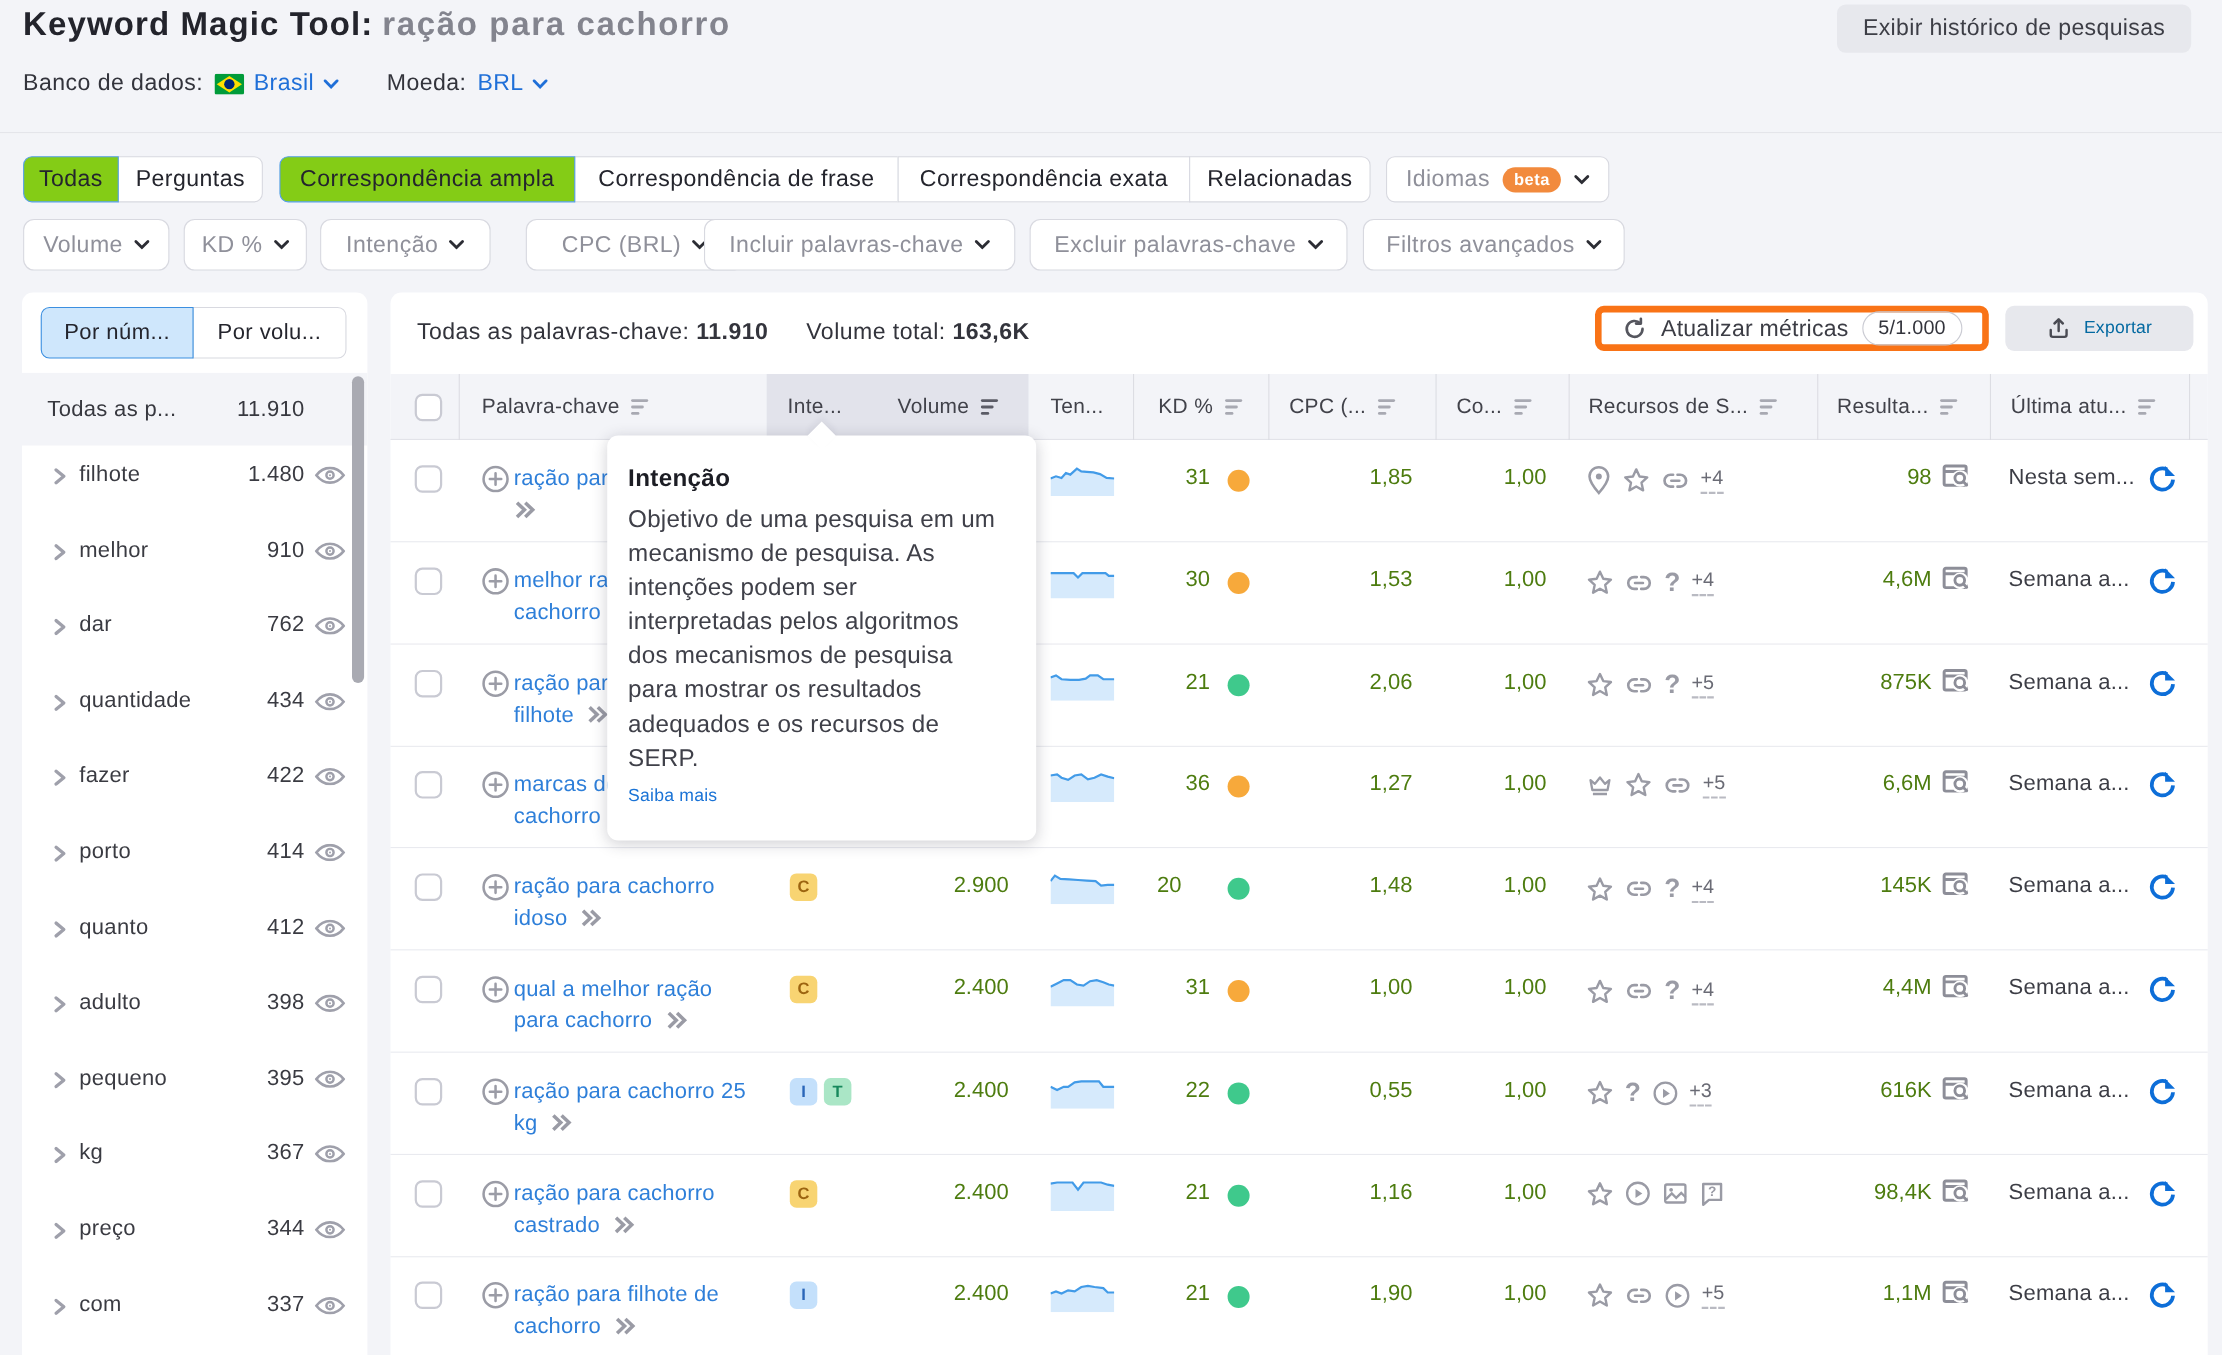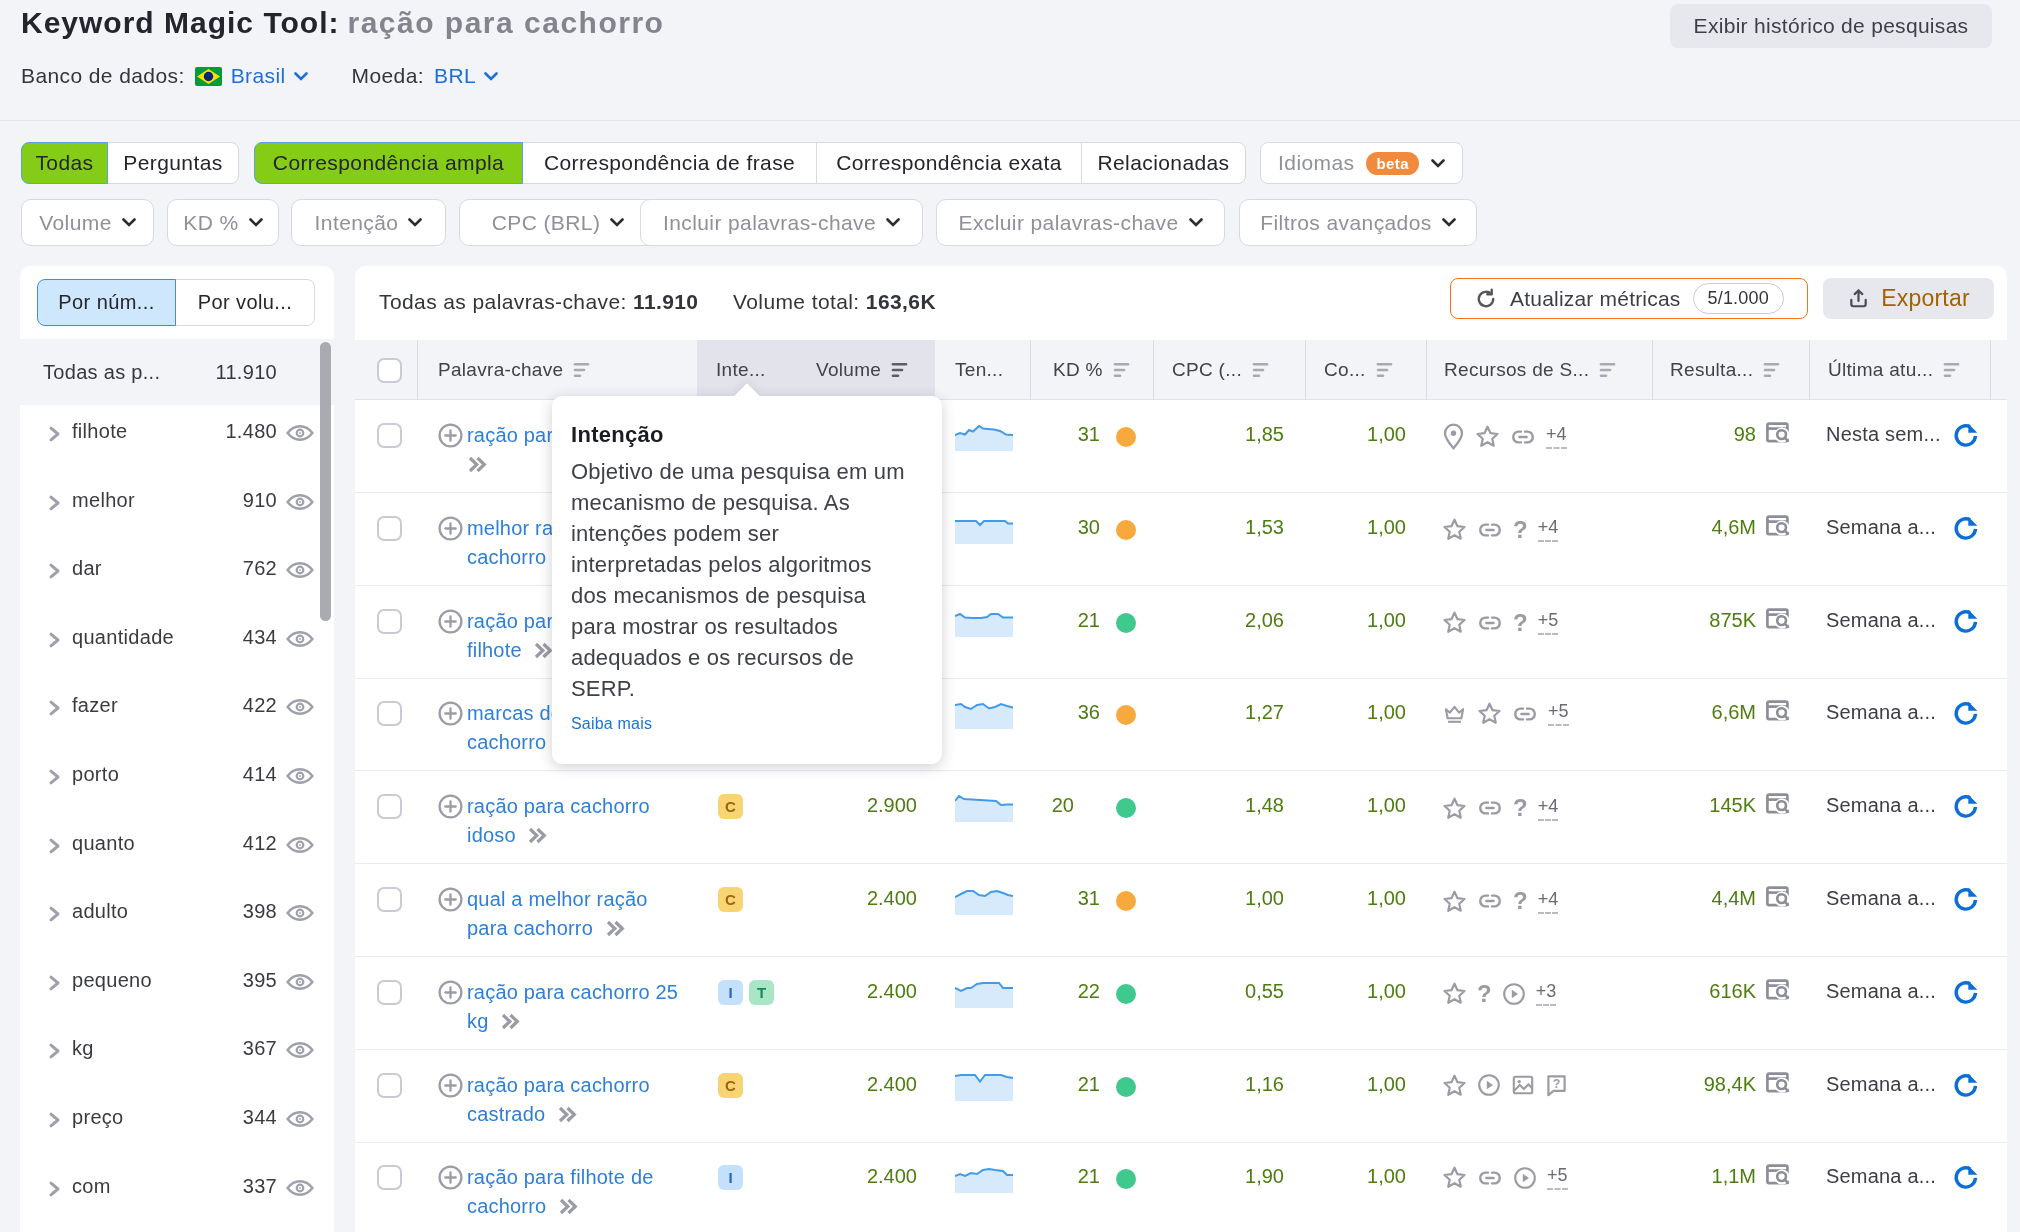--- a/index.html
+++ b/index.html
@@ -35,23 +35,23 @@
 .sbrow { position:absolute; left:0; width:314px; height:68.6px; font-size:20px; letter-spacing:0.3px; color:#3a3b42; }
 .sbrow .car { position:absolute; left:28px; top:27px; margin-top:-8px; }
 .sbrow .w { position:absolute; left:52px; top:27px; margin-top:-12px; }
 .sbrow .n { position:absolute; right:57px; top:27px; margin-top:-12px; }
 .sbrow .eye { position:absolute; left:266px; top:27px; margin-top:-9px; }
 #sb-scroll { position:absolute; left:300px; top:76px; width:11px; height:279px; background:#a9aab2; border-radius:6px; }
 
 
 #toolbar { position:absolute; left:0; top:0; width:1652px; height:74px; font-size:21px; letter-spacing:0.4px; color:#33343c; }
 #addbtn { position:absolute; left:654px; top:8px; width:428px; height:50px; background:#2377e6; border-radius:8px; color:#fff; font-size:21px; letter-spacing:0.3px; font-weight:700; display:flex; align-items:center; justify-content:center; }
-#updbtn { position:absolute; left:1095px; top:12px; width:358px; height:41px; background:#fff; border:1px solid #f97316; border-radius:8px; color:#3c3d45; font-size:21px; letter-spacing:0.2px; display:flex; align-items:center; justify-content:center; gap:12px; }
+#updbtn { position:absolute; left:1095px; top:12px; width:358px; height:41px; background:#fff; border:6px solid #f97316; border-radius:8px; color:#3c3d45; font-size:21px; letter-spacing:0.2px; display:flex; align-items:center; justify-content:center; gap:12px; }
 #updbtn .pill { border:1px solid #c9cad2; border-radius:999px; font-size:18px; padding:4px 14px; color:#33343c; }
-#expbtn { position:absolute; left:1468px; top:12px; width:171px; height:41px; background:#e7e8ed; border-radius:8px; color:#a16207; font-size:23px; letter-spacing:0.2px; display:flex; align-items:center; justify-content:center; gap:11px; }
+#expbtn { position:absolute; left:1468px; top:12px; width:171px; height:41px; background:#e7e8ed; border-radius:8px; color:#0369a1; font-size:16px; letter-spacing:0.2px; display:flex; align-items:center; justify-content:center; gap:11px; }
 
 
 #thead { position:absolute; left:0; top:74px; width:1652px; height:60px; background:#f3f4f8; border-bottom:1px solid #e2e3e9; font-size:19px; letter-spacing:0.3px; color:#41424a; }
 #thead .hc { position:absolute; top:0; height:60px; display:flex; align-items:center; gap:10px; }
 #thead .vline { position:absolute; top:0; width:1px; height:60px; background:#dcdde3; }
 #theaddark { position:absolute; left:342px; top:0; width:238px; height:60px; background:#e2e3eb; }
 .row { position:absolute; left:0; width:1652px; height:93px; border-bottom:1px solid #e9eaef; font-size:20px; }
 .cb { position:absolute; left:22px; width:25px; height:25px; border:2px solid #c9cad3; border-radius:7px; background:#fff; }
 .row .cb { top:23px; }
 .kw { position:absolute; left:112px; top:21px; width:250px; line-height:29px; color:#2e7fd9; letter-spacing:0.2px; }
@@ -112,21 +112,21 @@
 
 <div class="filter" style="left:21px; width:133px;">Volume<svg class="chev" viewBox="0 0 14 9">
       <path d="M1.5 1.5 L7 7 L12.5 1.5" stroke="#2c2d34" stroke-width="2.6" fill="none" stroke-linecap="round"></path>
     </svg></div>
 <div class="filter" style="left:167px; width:112px;">KD %<svg class="chev" viewBox="0 0 14 9">
       <path d="M1.5 1.5 L7 7 L12.5 1.5" stroke="#2c2d34" stroke-width="2.6" fill="none" stroke-linecap="round"></path>
     </svg></div>
 <div class="filter" style="left:291px; width:155px;">Intenção<svg class="chev" viewBox="0 0 14 9">
       <path d="M1.5 1.5 L7 7 L12.5 1.5" stroke="#2c2d34" stroke-width="2.6" fill="none" stroke-linecap="round"></path>
     </svg></div>
-<div class="filter" style="left:459px; width:198px;">CPC (BRL)<svg class="chev" viewBox="0 0 14 9">
+<div class="filter" style="left:478px; width:198px;">CPC (BRL)<svg class="chev" viewBox="0 0 14 9">
       <path d="M1.5 1.5 L7 7 L12.5 1.5" stroke="#2c2d34" stroke-width="2.6" fill="none" stroke-linecap="round"></path>
     </svg></div>
 <div class="filter" style="left:640px; width:283px;">Incluir palavras-chave<svg class="chev" viewBox="0 0 14 9">
       <path d="M1.5 1.5 L7 7 L12.5 1.5" stroke="#2c2d34" stroke-width="2.6" fill="none" stroke-linecap="round"></path>
     </svg></div>
 <div class="filter" style="left:936px; width:289px;">Excluir palavras-chave<svg class="chev" viewBox="0 0 14 9">
       <path d="M1.5 1.5 L7 7 L12.5 1.5" stroke="#2c2d34" stroke-width="2.6" fill="none" stroke-linecap="round"></path>
     </svg></div>
 <div class="filter" style="left:1239px; width:238px;">Filtros avançados<svg class="chev" viewBox="0 0 14 9">
       <path d="M1.5 1.5 L7 7 L12.5 1.5" stroke="#2c2d34" stroke-width="2.6" fill="none" stroke-linecap="round"></path>

